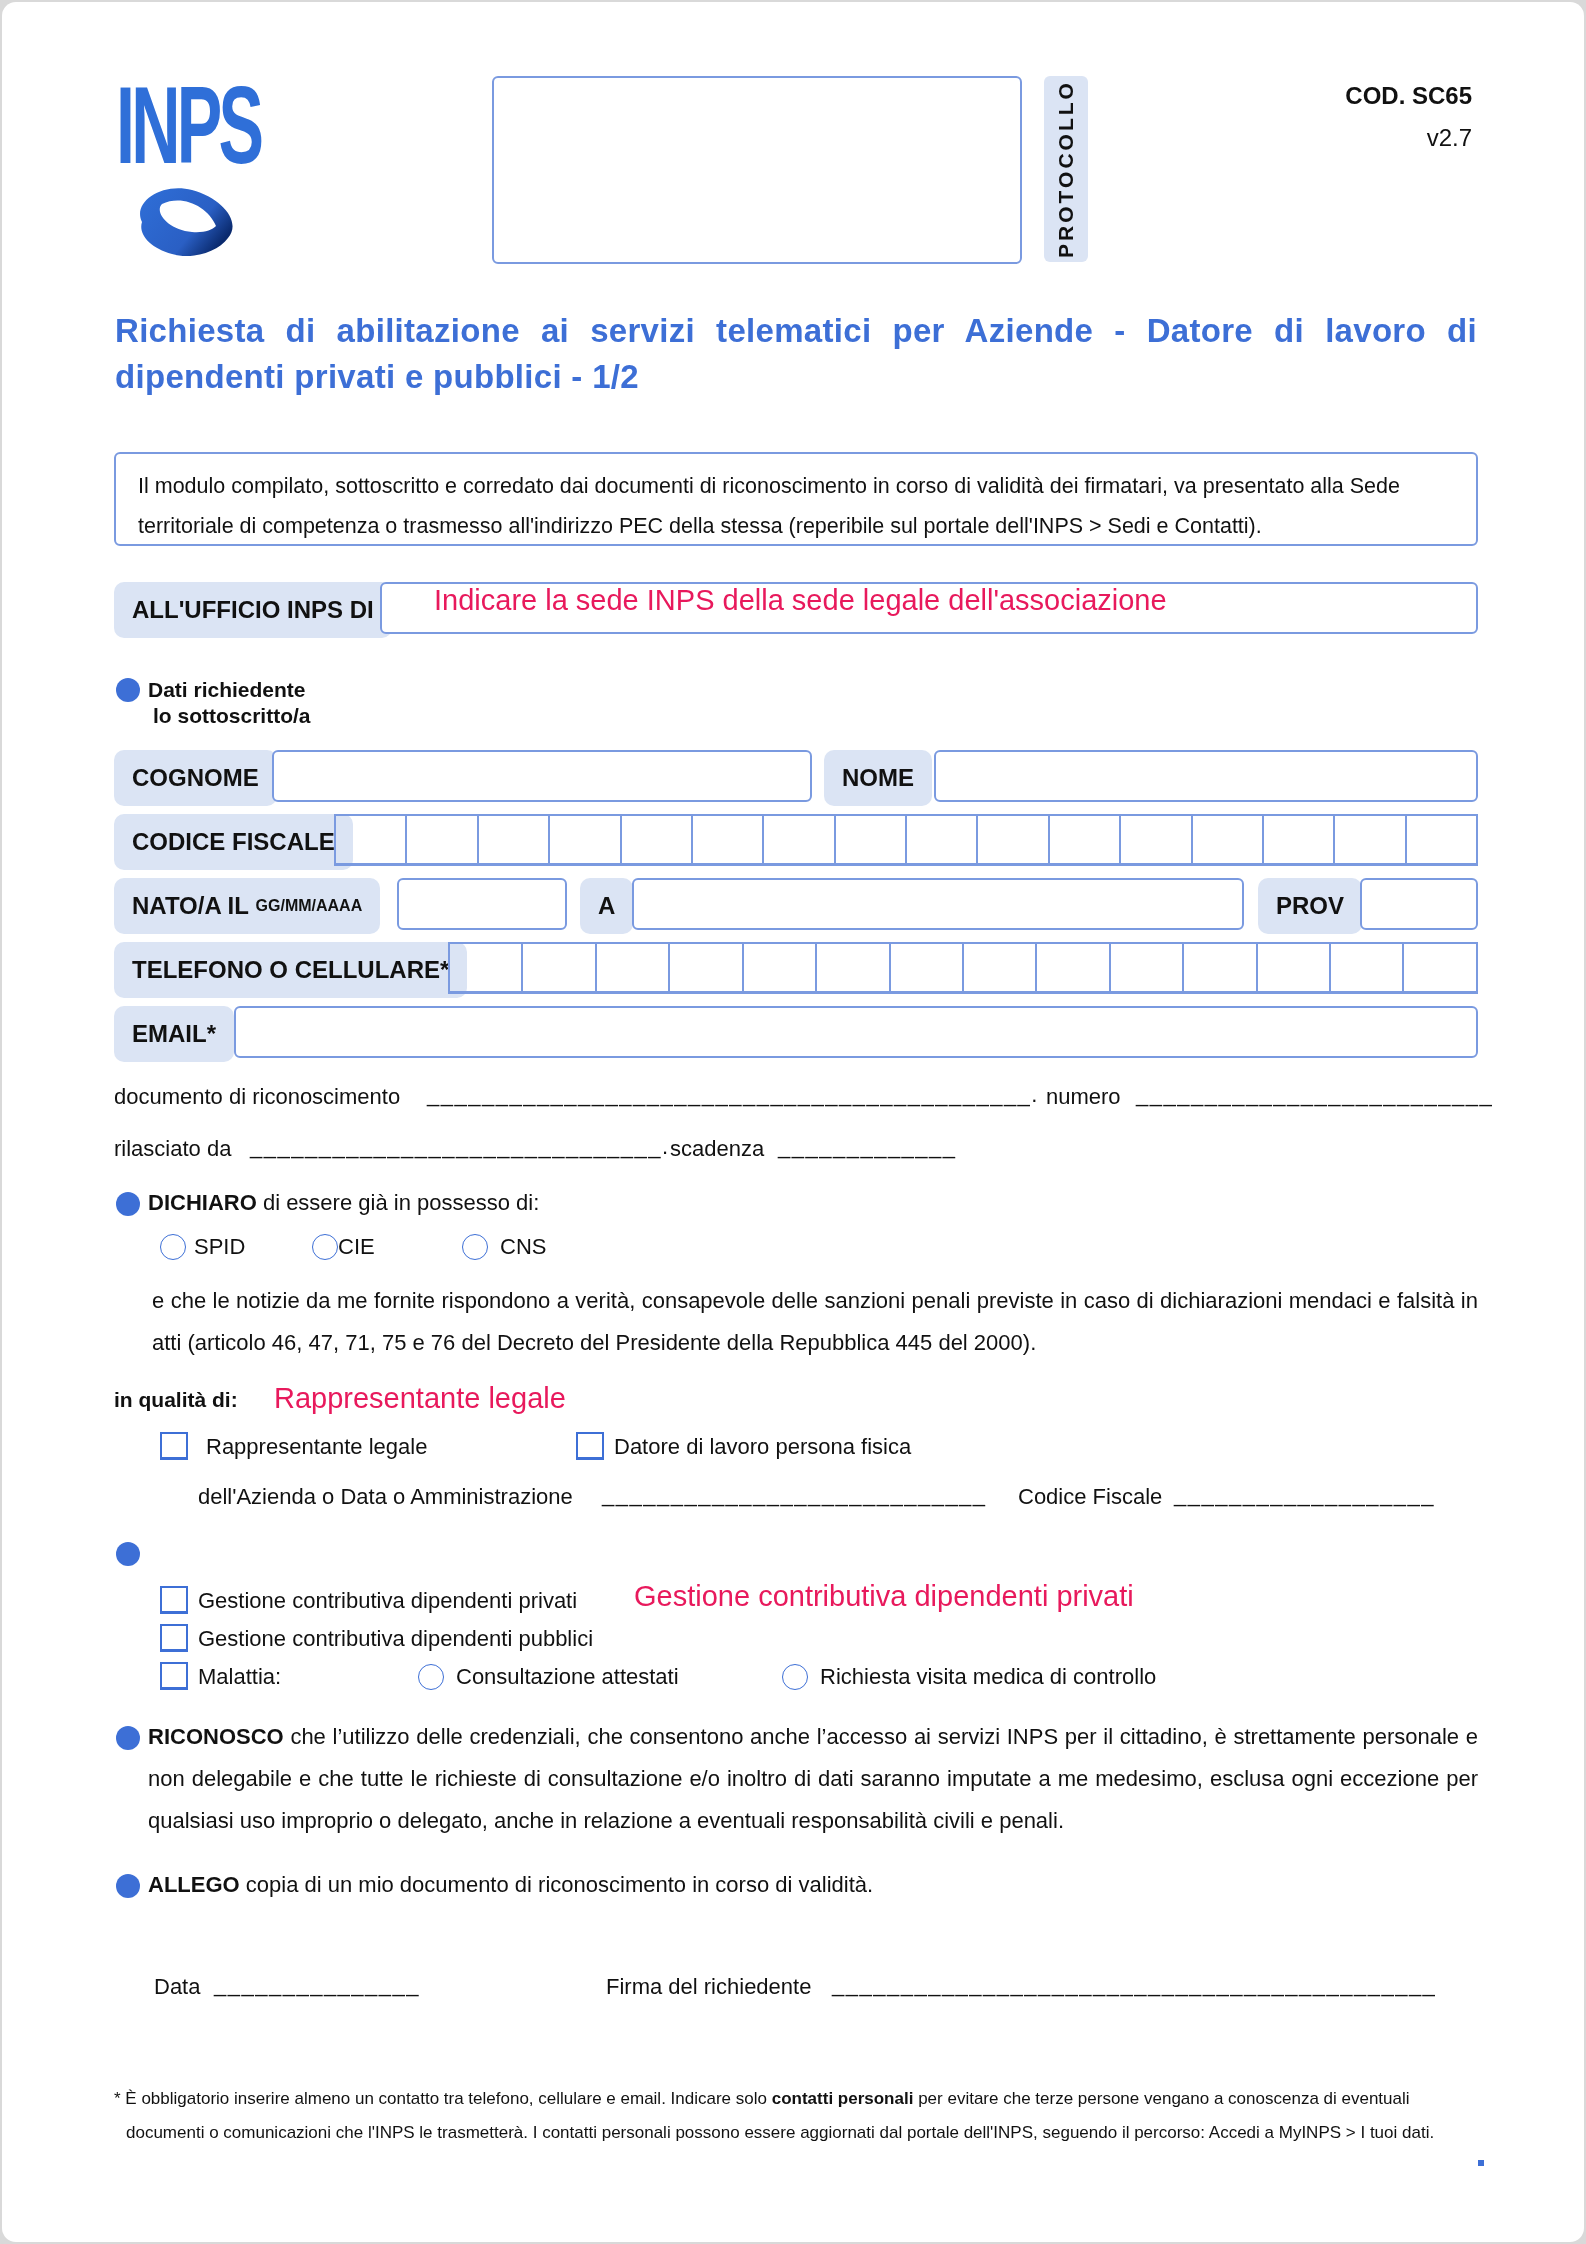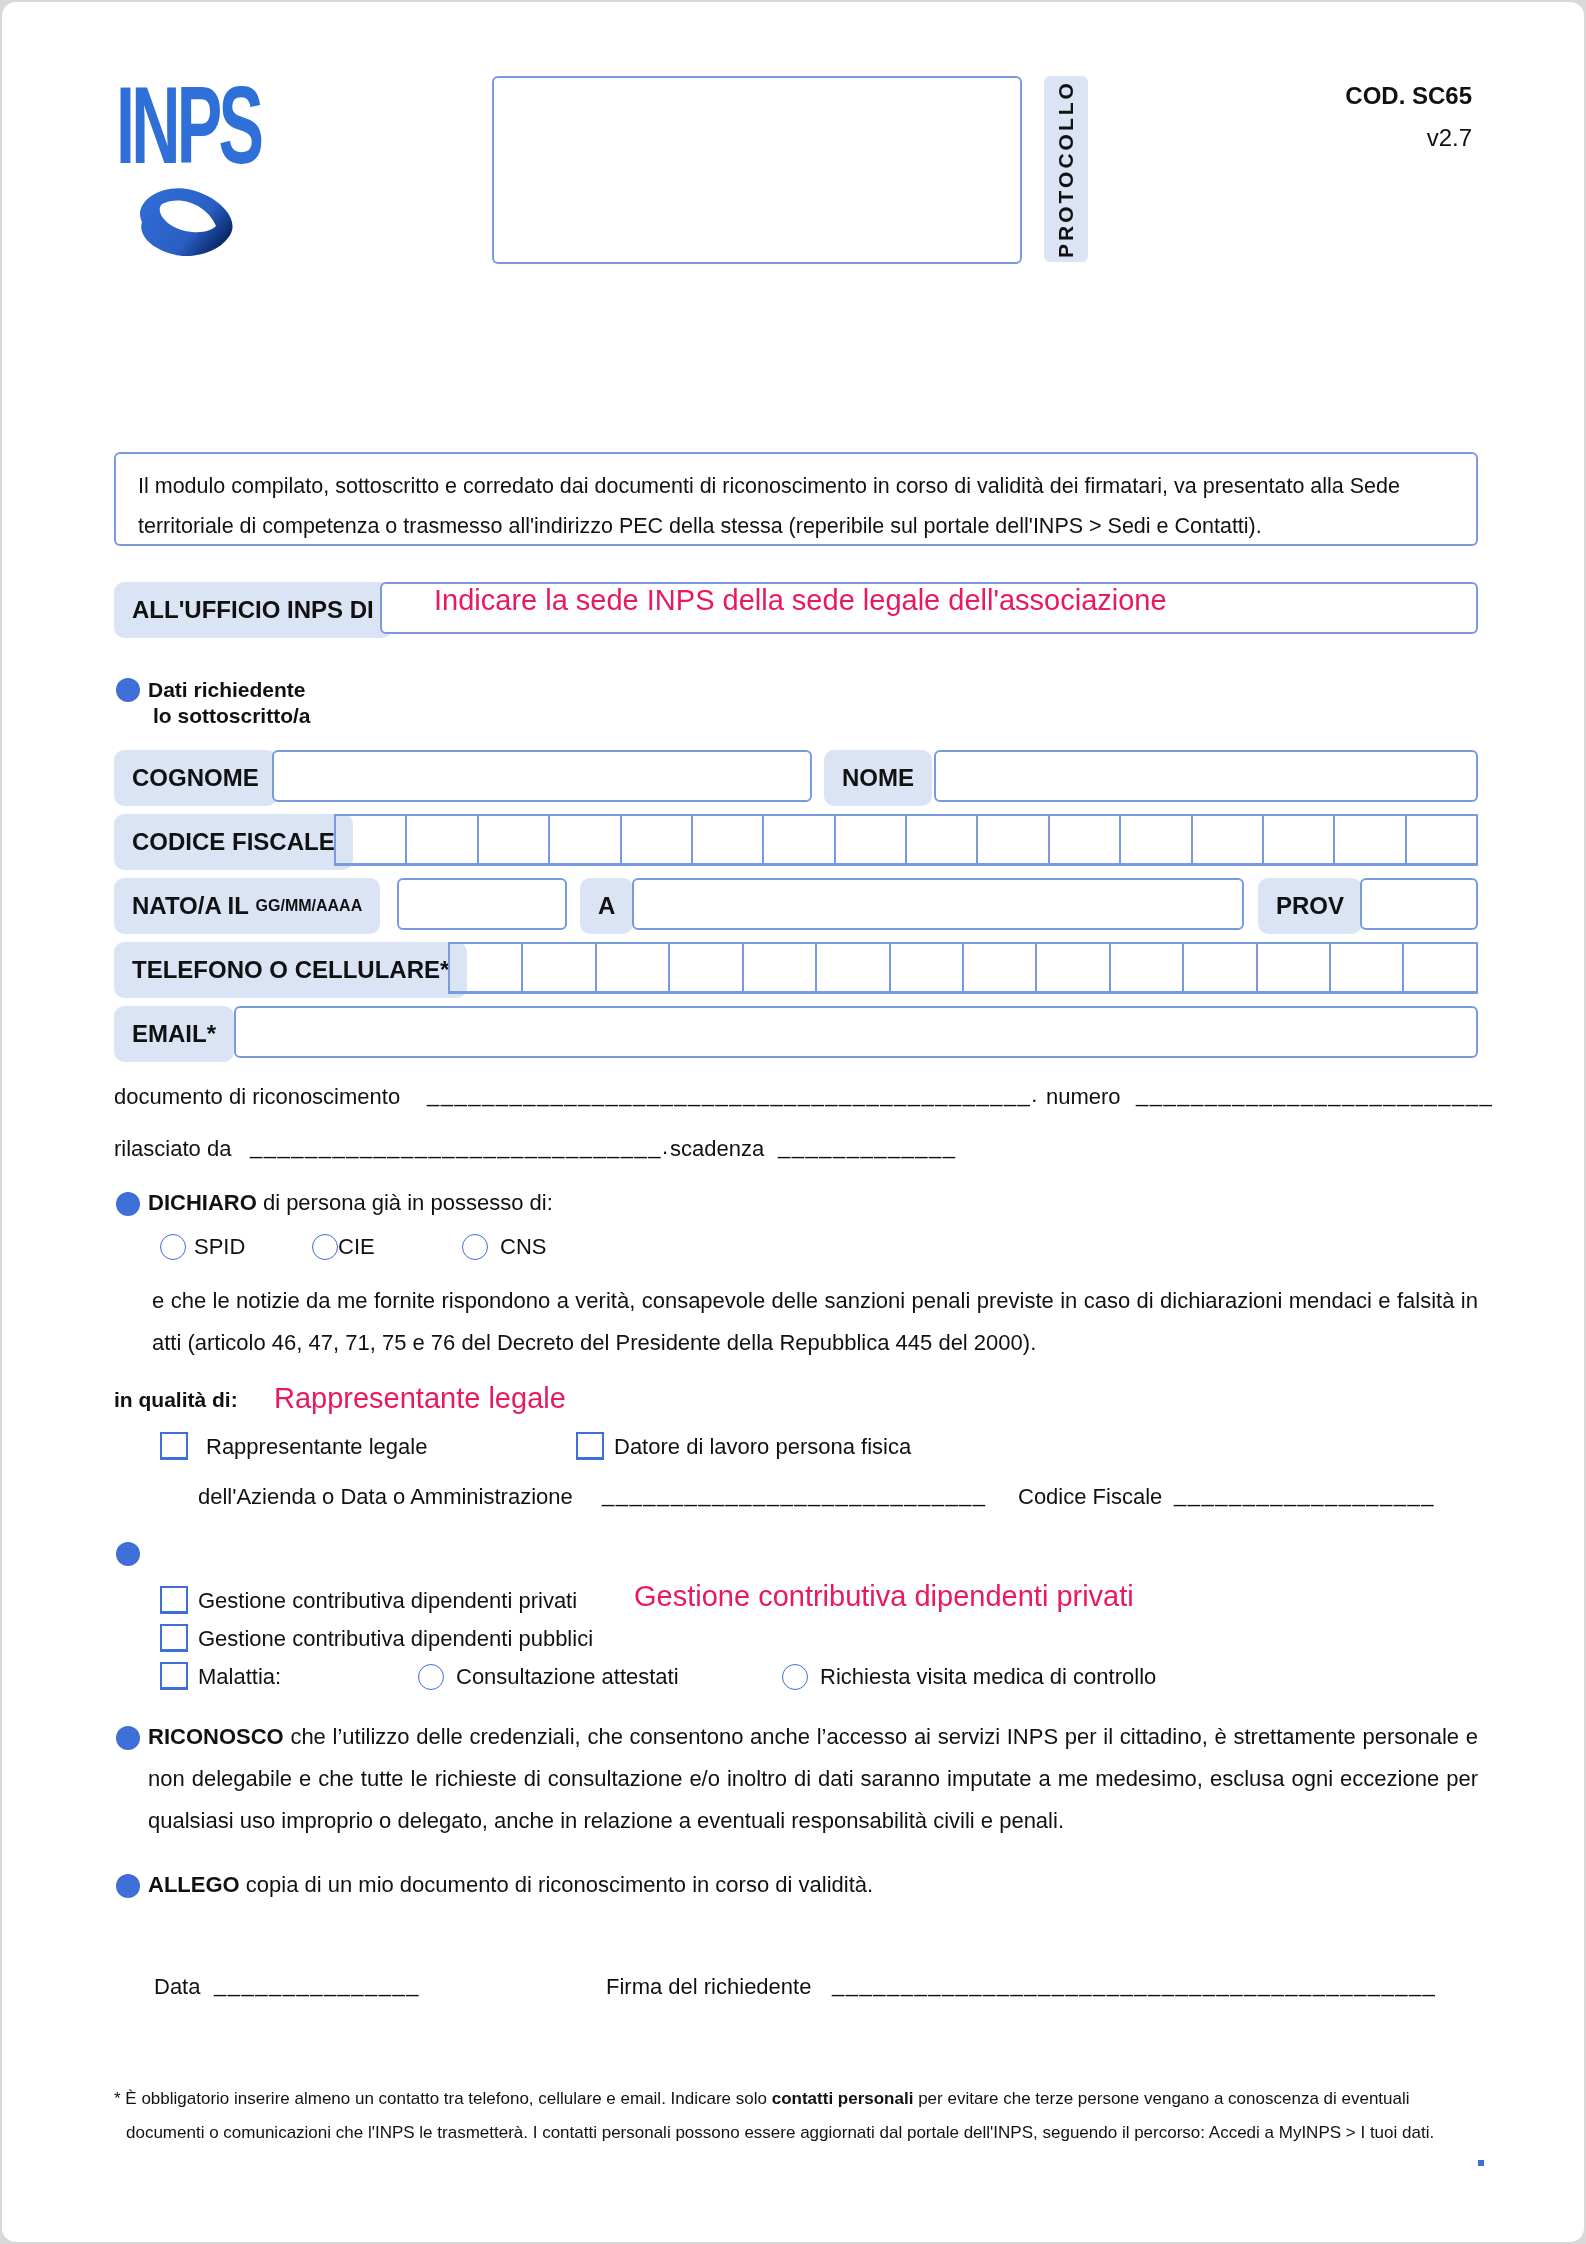--- a/index.html
+++ b/index.html
@@ -45,20 +45,21 @@
     <path d="M10 40 C 0 20, 30 0, 60 8 C 90 16, 110 40, 96 56 C 86 70, 60 78, 40 72 C 18 66, 6 52, 10 40 Z M 30 22 C 22 30, 36 48, 60 50 C 72 51, 80 48, 84 44 C 76 24, 50 12, 30 22 Z" fill="url(#lg)" fill-rule="evenodd"></path>
   </svg>
 
   <div class="abs proto-box"></div>
   <div class="abs proto-label">
       <span>PROTOCOLLO</span>
     </div>
   <div class="abs cod">COD. SC65</div>
   <div class="abs ver">v2.7</div>
 
+  <div class="abs title">Richiesta di abilitazione ai servizi telematici per Aziende - Datore di lavoro di dipendenti privati e pubblici - 1/2</div>
 
   <div class="abs notice">Il modulo compilato, sottoscritto e corredato dai documenti di riconoscimento in corso di validità dei firmatari, va presentato alla Sede territoriale di competenza o trasmesso all'indirizzo PEC della stessa (reperibile sul portale dell'INPS &gt; Sedi e Contatti).</div>
 
   <div class="abs label" style="left:112px;top:580px;">ALL'UFFICIO INPS DI</div>
   <div class="abs field" style="left:378px;top:580px;width:1098px;"></div>
   <div class="abs fill" style="left:432px;top:582px;">Indicare la sede INPS della sede legale dell'associazione</div>
 
   <span class="abs bullet" style="left:114px;top:676px;"></span>
   <div class="abs txt" style="left:146px;top:676px;font-weight:bold;font-size:21px;">Dati richiedente</div>
   <div class="abs txt" style="left:151px;top:702px;font-weight:bold;font-size:21px;">lo sottoscritto/a</div>
@@ -123,21 +124,21 @@
   <div class="abs txt" style="left:1044px;top:1082px;">numero</div>
   <div class="abs txt dash" style="left:1134px;top:1080px;">__________________________</div>
 
   <div class="abs txt" style="left:112px;top:1134px;">rilasciato da</div>
   <div class="abs txt dash" style="left:248px;top:1132px;">______________________________.</div>
   <div class="abs txt" style="left:668px;top:1134px;">scadenza</div>
   <div class="abs txt dash" style="left:776px;top:1132px;">_____________</div>
 
   <span class="abs bullet" style="left:114px;top:1190px;"></span>
   <div class="abs txt" style="left:146px;top:1188px;">
-    <b>DICHIARO</b><span> di persona già in possesso di:</span>
+    <b>DICHIARO</b><span> di essere già in possesso di:</span>
   </div>
   <span class="abs radio" style="left:158px;top:1232px;"></span>
   <div class="abs txt" style="left:192px;top:1232px;">SPID</div>
   <span class="abs radio" style="left:310px;top:1232px;"></span>
   <div class="abs txt" style="left:336px;top:1232px;">CIE</div>
   <span class="abs radio" style="left:460px;top:1232px;"></span>
   <div class="abs txt" style="left:498px;top:1232px;">CNS</div>
 
   <div class="abs para" style="left:150px;top:1278px;width:1326px;">e che le notizie da me fornite rispondono a verità, consapevole delle sanzioni penali previste in caso di dichiarazioni mendaci e falsità in atti (articolo 46, 47, 71, 75 e 76 del Decreto del Presidente della Repubblica 445 del 2000).</div>
 

